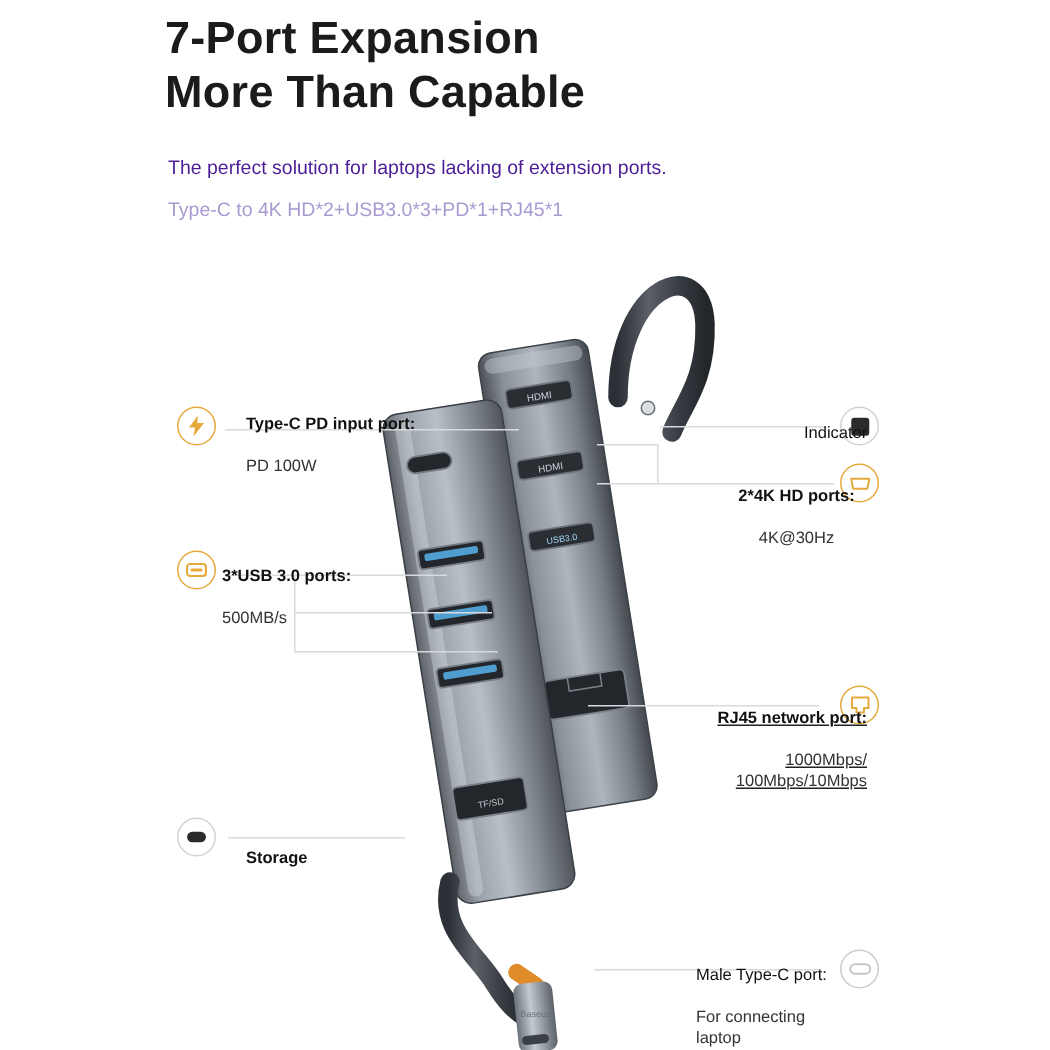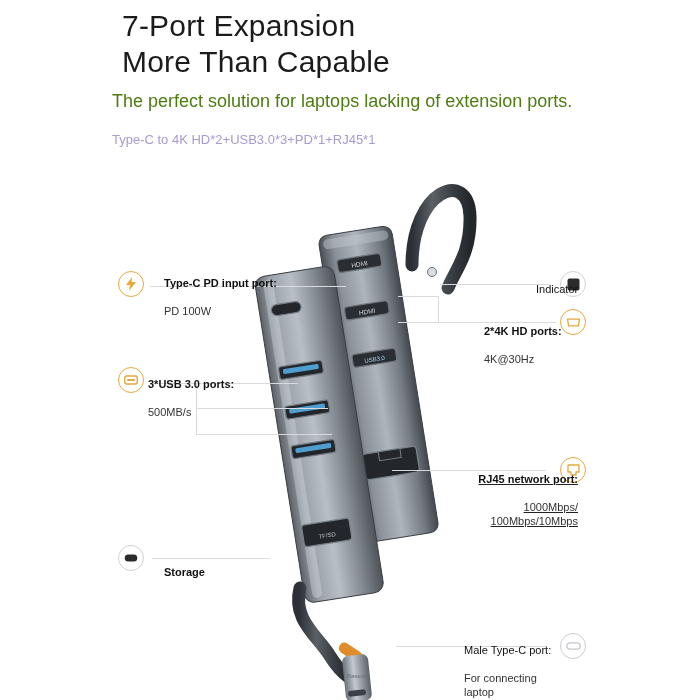--- a/index.html
+++ b/index.html
@@ -11,33 +11,33 @@
   }
   #page {
     position: relative;
     width: 700px; height: 700px;
     background: #fff;
   }
 
   
   .title {
     position: absolute;
-    left: 122px; top: 8px;
+    left: 110px; top: 8px;
     font-size: 30px;
     line-height: 36px;
     color: #1b1b1b;
-    font-weight: 400;
+    font-weight: 700;
     letter-spacing: 0.2px;
     white-space: pre;
   }
   .subtitle {
     position: absolute;
-    left: 112px; top: 91px;
-    font-size: 18px;
-    color: #4d7c0f;
+    left: 112px; top: 104px;
+    font-size: 13px;
+    color: #4c1d95;
   }
   .tagline {
     position: absolute;
     left: 112px; top: 132px;
     font-size: 13px;
     color: #a99ad0;
   }
 
   
   .device-wrap {
@@ -229,21 +229,21 @@
   </div>
   <div class="callout" style="left:512px; top:268px; text-align:left; width:44px;">
     <span class="ctitle" style="font-weight:400;">Indicator</span>
   </div>
 
   <div class="badge" style="left:560px; top:309px;">
     <svg width="15" height="9" viewBox="0 0 15 9">
       <path d="M1.5 1.2 H13.5 L12.3 7.8 H2.7 Z" fill="none" stroke="#e5a93c" stroke-width="1.3" stroke-linejoin="round"></path>
     </svg>
   </div>
-  <div class="callout" style="left:460px; top:310px; text-align:left; width:94px;">
+  <div class="callout" style="left:460px; top:310px; text-align:center; width:94px;">
     <span class="ctitle">2*4K HD ports:</span><br>
     <span class="cval">4K@30Hz</span>
   </div>
 
   <div class="badge" style="left:560px; top:457px;">
     <svg width="13" height="12" viewBox="0 0 13 12">
       <path d="M1 1 H12 V8 H9 V11 H4 V8 H1 Z" fill="none" stroke="#e5a93c" stroke-width="1.3" stroke-linejoin="round"></path>
     </svg>
   </div>
   <div class="callout" style="left:432px; top:458px; text-align:right; width:122px;text-decoration:underline;">

